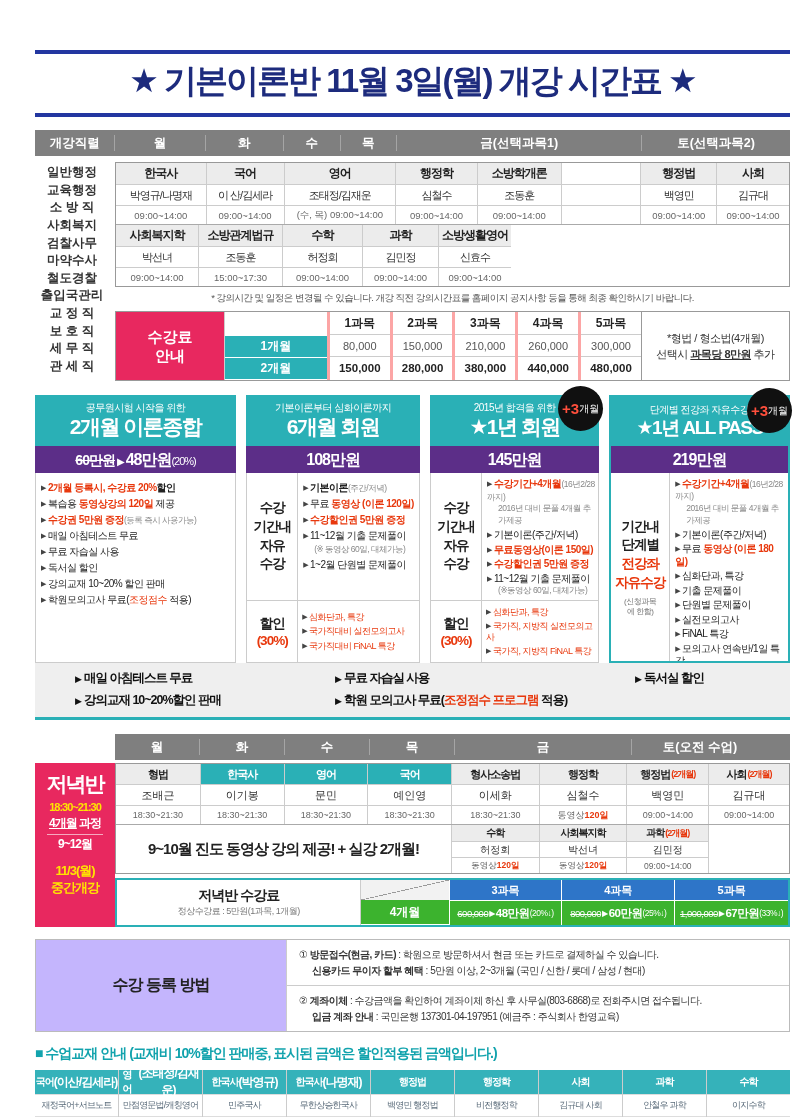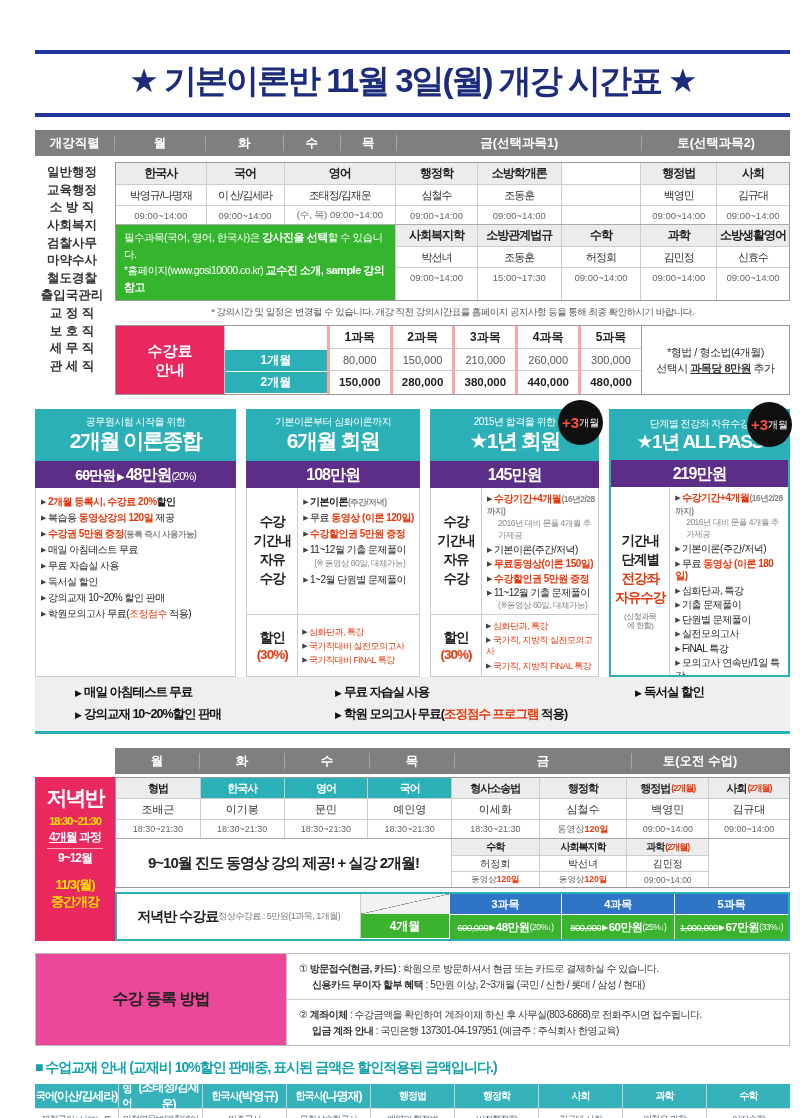--- a/index.html
+++ b/index.html
@@ -74,21 +74,21 @@
   .pkg-price .arr{font-size:10px;margin:0 2px;}
   .pkg-price .pct{font-size:11px;font-weight:normal;}
   .pkg-body{border:1px solid #ccc;border-top:none;flex:1;display:flex;overflow:hidden;}
   .pkg4 .pkg-body{border:none;}
   .bullets{flex:1;padding:5px 3px 4px 5px;}
   .b{font-size:10px;color:#222;margin:3.5px 0;line-height:1.25;letter-spacing:-0.5px;}
   .b .arr{font-size:7px;color:#444;margin-right:2px;vertical-align:1px;}
   .red{color:#e8380d;}
   .rb{color:#e8380d;font-weight:bold;}
   .bb{font-weight:bold;}
-  .gs{font-size:8.5px;color:#888;font-weight:bold;}
+  .gs{font-size:8.5px;color:#888;}
   .bsub{font-size:8.5px;color:#888;margin:-2px 0 2px 11px;letter-spacing:-0.5px;}
   .side{width:50px;border-right:1px solid #ccc;display:flex;flex-direction:column;align-items:center;
         justify-content:center;font-weight:bold;font-size:13.5px;color:#222;line-height:1.4;letter-spacing:-1px;}
   .pkg4 .side{width:58px;}
   .side .note{font-size:8px;color:#777;padding:4px 0 0;line-height:1.2;font-weight:normal;}
   .pkg-disc{display:flex;border:1px solid #ccc;border-top:none;height:62px;box-sizing:border-box;}
   .disc-label{width:50px;border-right:1px solid #ccc;display:flex;flex-direction:column;align-items:center;
               justify-content:center;font-weight:bold;font-size:13.5px;letter-spacing:-1px;}
   .disc-label .pct{color:#e8380d;}
   .disc-items{flex:1;padding:5px 2px 4px 4px;display:flex;flex-direction:column;justify-content:center;}
@@ -119,40 +119,40 @@
   .ect{height:20px;font-size:11px;color:#333;display:flex;align-items:center;justify-content:center;border-bottom:1px solid #ccc;}
   .ecm{height:18px;font-size:9px;color:#666;display:flex;align-items:center;justify-content:center;}
   .ecm .red{font-weight:bold;}
   .eband2{display:flex;border-top:1px solid #aaa;}
   .banner{width:336px;display:flex;align-items:center;justify-content:center;font-size:15px;
           font-weight:bold;letter-spacing:-1px;}
   .ecol2 .ecs{height:16px;font-size:10px;}
   .ecol2 .ect{height:15px;font-size:10px;}
   .ecol2 .ecm{height:15px;font-size:8.5px;}
   .eve-fee{display:flex;border:2px solid #2ab0b6;box-sizing:border-box;margin-top:4px;width:675px;}
-  .ef-title{width:246px;display:flex;flex-direction:row;align-items:center;justify-content:center;background:#fff;}
+  .ef-title{width:246px;display:flex;flex-direction:column;align-items:center;justify-content:center;background:#fff;}
   .ef-title .t1{font-size:14px;font-weight:bold;letter-spacing:-1px;}
   .ef-title .t2{font-size:9px;color:#777;letter-spacing:-0.5px;}
   .ef-diag{width:88px;display:flex;flex-direction:column;border-left:1px solid #ccc;}
   .diag{height:20px;background:linear-gradient(to bottom right,#f2f2f2 49%,#9a9a9a 49%,#9a9a9a 51%,#f2f2f2 51%);}
   .efp{height:24px;background:#3cb32e;color:#fff;font-weight:bold;font-size:12px;display:flex;
        align-items:center;justify-content:center;}
   .ef-col{width:113px;display:flex;flex-direction:column;border-left:1px solid #fff;}
   .efh{height:20px;background:#2e75c8;color:#fff;font-weight:bold;font-size:11px;display:flex;
        align-items:center;justify-content:center;}
   .efv{height:24px;background:#3cb32e;color:#fff;font-size:9.5px;display:flex;align-items:center;
        justify-content:center;letter-spacing:-0.5px;border-top:1px solid #fff;}
   .efv .old{text-decoration:line-through;}
   .efv .arr{font-size:8px;margin:0 1px;}
   .efv .new{font-weight:bold;font-size:11.5px;}
   .efv .pct{font-size:8.5px;}
 
   
   .reg{display:flex;border:1px solid #bbb;margin-top:12px;box-sizing:border-box;}
-  .reg-label{width:250px;background:#ec4899;display:flex;align-items:center;justify-content:center;
+  .reg-label{width:250px;background:#c4b5fd;display:flex;align-items:center;justify-content:center;
              font-weight:bold;font-size:16px;letter-spacing:-1px;}
   .reg-body{flex:1;border-left:1px solid #ccc;}
   .reg-row{padding:7px 12px;font-size:10px;color:#333;line-height:1.55;letter-spacing:-0.5px;}
   .reg-row:first-child{border-bottom:1px solid #ccc;}
   .reg-row .ind{margin-left:13px;}
 
   
   .books{margin-top:13px;}
   .books-title{color:#12a3ad;font-weight:bold;font-size:14px;letter-spacing:-1px;margin-bottom:7px;}
   .btable{display:flex;}
@@ -239,24 +239,20 @@
             <div class="ct">백영민</div>
             <div class="cm">09:00~14:00</div>
           </div>
           <div class="col" style="width:73px">
             <div class="cs">사회</div>
             <div class="ct">김규대</div>
             <div class="cm">09:00~14:00</div>
           </div>
         </div>
         <div class="band">
-          <div class="promo">
-            <div><span>필수과목(국어, 영어, 한국사)은 </span><b>강사진을 선택</b><span>할 수 있습니다.</span></div>
-            <div><span>*홈페이지(www.gosi10000.co.kr) </span><b>교수진 소개, sample 강의 참고</b></div>
-          </div>
           <div class="col" style="width:82px">
             <div class="cs">사회복지학</div>
             <div class="ct">박선녀</div>
             <div class="cm">09:00~14:00</div>
           </div>
           <div class="col" style="width:84px">
             <div class="cs">소방관계법규</div>
             <div class="ct">조동훈</div>
             <div class="cm">15:00~17:30</div>
           </div>

